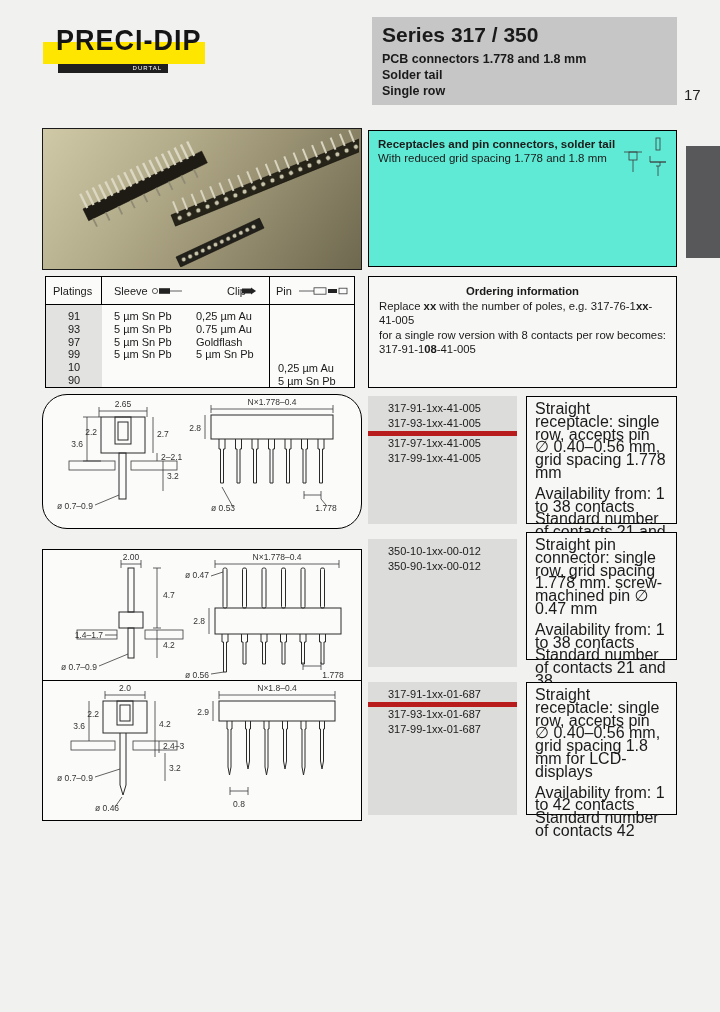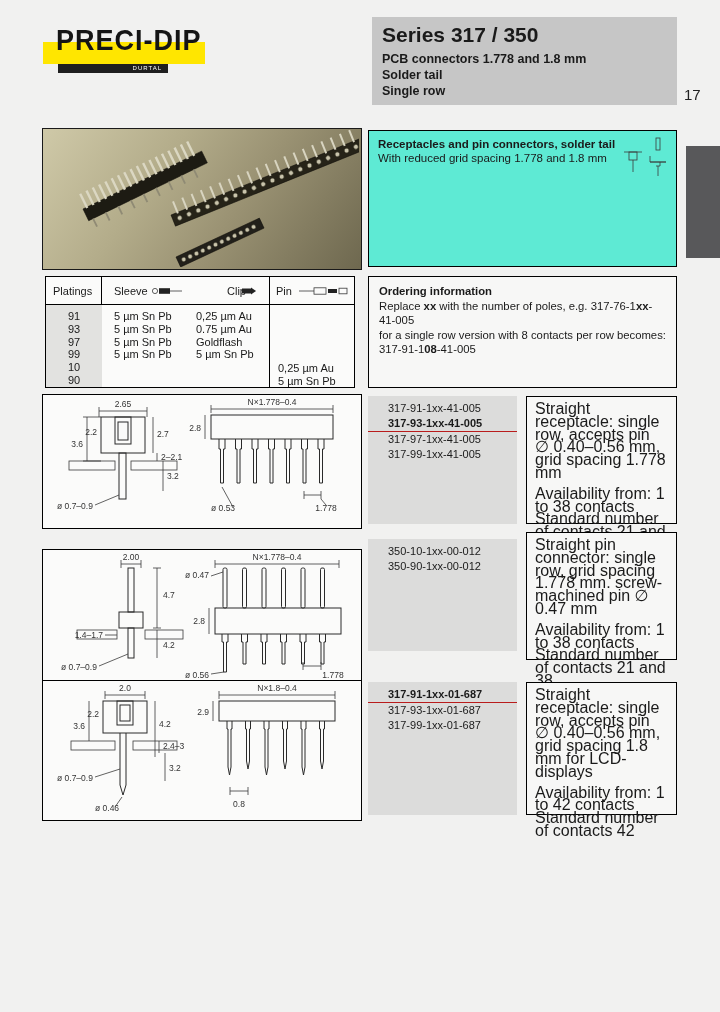--- a/index.html
+++ b/index.html
@@ -35,28 +35,28 @@
   .plat-col3{position:absolute;left:223px;top:0;width:86px;height:100%;border-left:1px solid #000;box-sizing:border-box;}
   .plat-h-label{position:absolute;font-size:11px;white-space:nowrap;}
   .plat-codes{position:absolute;left:0;top:28px;width:56px;bottom:0;background:#e2e2e0;text-align:center;padding-top:5px;box-sizing:border-box;}
   .plat-line{line-height:12.8px;}
   .plat-sleeve{position:absolute;left:68px;top:33px;width:80px;}
   .plat-clip{position:absolute;left:150px;top:33px;width:75px;}
   .plat-pin{position:absolute;left:232px;top:85px;width:78px;}
 
   
   .order-box{position:absolute;left:368px;top:276px;width:309px;height:112px;border:1px solid #000;background:#f7f7f6;padding:7px 10px;box-sizing:border-box;font-size:11.3px;line-height:14.5px;}
-  .order-title{font-weight:bold;}
+  .order-title{font-weight:bold;text-align:center;}
   .b{font-weight:bold;}
 
   
   .draw-box{position:absolute;left:42px;width:318px;border:1px solid #000;background:#fbfbfa;}
   .pn-box{position:absolute;left:368px;width:149px;background:#dcdcdb;padding-top:5px;box-sizing:border-box;}
   .pn-item{font-size:11px;line-height:15px;padding-left:20px;}
-  .pn-divider{border-bottom:1px solid #b91c1c;font-weight:bold;}
+  .pn-divider{border-bottom:5px solid #b91c1c;}
   .desc-box{position:absolute;left:526px;width:151px;border:1px solid #000;background:#f7f7f6;padding:6px 8px;box-sizing:border-box;font-size:16px;line-height:12.8px;}
   .desc-box p{margin:0 0 8px 0;}
 
   svg text{font-family:"Liberation Sans",sans-serif;font-size:8.5px;fill:#333;}
   svg .dl{stroke:#3a3a3a;stroke-width:0.8;fill:none;}
   svg .body{stroke:#2a2a2a;stroke-width:1;fill:none;}
 </style>
 </head>
 <body>
 
@@ -255,21 +255,21 @@
     </div>
   </div>
 
   <div class="order-box">
     <div class="order-title">Ordering information</div>
     <div><span>Replace </span><span class="b">xx</span><span> with the number of poles, e.g. 317-76-1</span><span class="b">xx</span><span>-41-005</span></div>
     <div>for a single row version with 8 contacts per row becomes:</div>
     <div><span>317-91-1</span><span class="b">08</span><span>-41-005</span></div>
   </div>
 
-  <div class="draw-box" style="top:394px;height:133px;">
+  <div class="draw-box" style="top:394px;height:133px;border-radius:25px;">
     <svg width="316" height="131" viewBox="0 0 316 131">
       <defs>
           <pattern id="h1" width="5" height="5" patternTransform="rotate(45)" patternUnits="userSpaceOnUse">
             <line x1="0" y1="0" x2="0" y2="5" stroke="#666" stroke-width="1"></line>
           </pattern>
         </defs>
 
       <line x1="56" y1="16" x2="104" y2="16" class="dl"></line>
         <line x1="56" y1="12" x2="56" y2="22" class="dl"></line>
         <line x1="104" y1="12" x2="104" y2="22" class="dl"></line>
@@ -384,21 +384,21 @@
           <path d="M276.5 84 v8 h1.5 v22 h3 v-22 h1.5 v-8"></path>
       </g>
       <text x="166" y="128" text-anchor="end">ø 0.56</text>
       <line x1="168" y1="124" x2="181" y2="122" class="dl"></line>
       <line x1="260" y1="116" x2="278" y2="116" class="dl"></line>
         <line x1="260" y1="112" x2="260" y2="120" class="dl"></line>
         <line x1="278" y1="112" x2="278" y2="120" class="dl"></line>
       <text x="290" y="128" text-anchor="middle">1.778</text>
     </svg>
   </div>
-  <div class="pn-box" style="top:539px;height:112px;">
+  <div class="pn-box" style="top:539px;height:128px;">
     <div class="pn-item">350-10-1xx-00-012</div>
     <div class="pn-item">350-90-1xx-00-012</div>
   </div>
   <div class="desc-box" style="top:532px;height:128px;">
     <p>Straight pin connector: single row, grid spacing 1.778 mm. screw-machined pin ∅ 0.47 mm</p>
     <p>Availability from: 1 to 38 contacts Standard number of contacts 21 and 38</p>
   </div>
 
   <div class="draw-box" style="top:680px;height:139px;">
     <svg width="316" height="137" viewBox="0 0 316 137">

